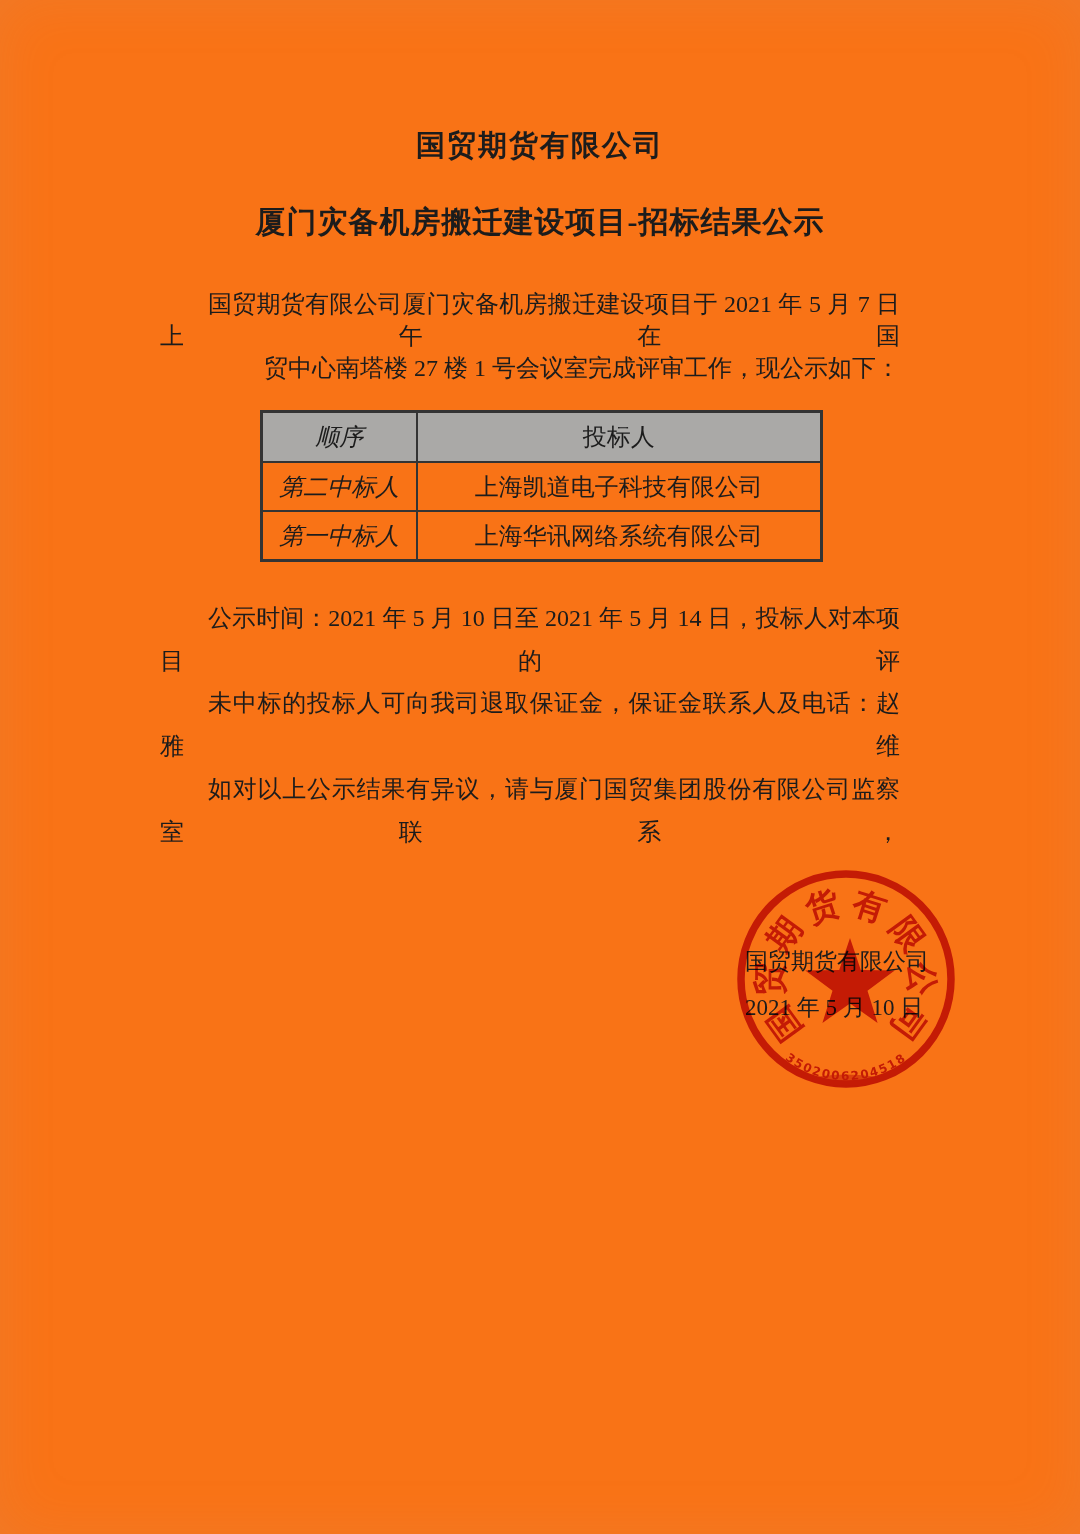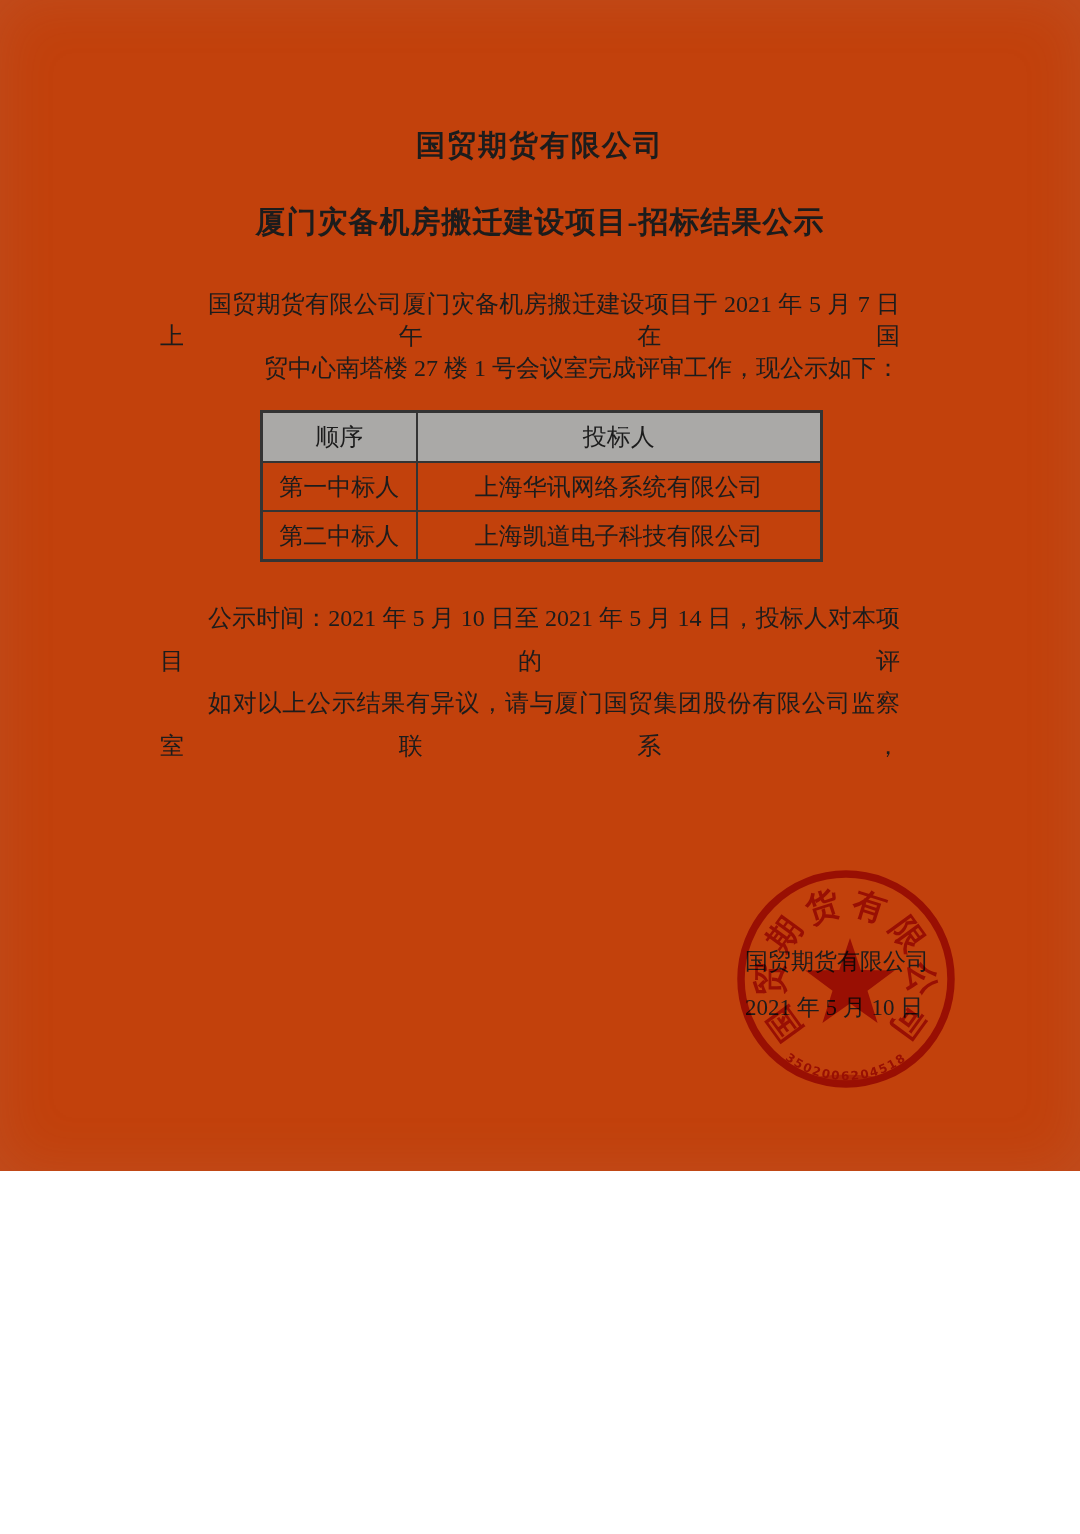--- a/index.html
+++ b/index.html
@@ -1,21 +1,21 @@
 <!DOCTYPE html>
 <html><head>
 <meta charset="utf-8">
 <style>
   html, body { margin: 0; padding: 0; background: #ffffff; }
   .page {
     position: relative;
     width: 1080px;
-    height: 1171px;
+    height: 1534px;
     margin: 0 auto;
-    background: #c2410c;
+    background: #f97316;
     color: #1c1c1c;
     font-family: "Liberation Serif", "DejaVu Serif", serif;
     overflow: hidden;
     box-shadow: inset 0 0 60px rgba(180,175,170,0.12);
   }
 
   .doc-title {
     position: absolute;
     top: 126px; left: 0; width: 100%;
     margin: 0;
@@ -68,21 +68,21 @@
   .bid-table th {
     background: #aaa9a7;
     font-weight: normal;
     height: 48px;
     border-top-width: 3px;
   }
   .bid-table td { height: 47px; background: transparent; }
   .bid-table col.c1 { width: 155px; }
   .bid-table col.c2 { width: 405px; }
   .bid-table tr:last-child td { border-bottom-width: 3px; }
-  .bid-table th:first-child, .bid-table td:first-child { border-left-width: 3px; }
+  .bid-table th:first-child, .bid-table td:first-child { border-left-width: 3px; font-style: italic; }
   .bid-table th:last-child,  .bid-table td:last-child  { border-right-width: 3px; }
 
   .signature {
     position: absolute;
     left: 745px; top: 939px;
     font-size: 23px;
     line-height: 46px;
     white-space: nowrap;
   }
 
@@ -115,32 +115,33 @@
         <col class="c2">
       </colgroup>
     <thead>
         <tr>
           <th>顺序</th>
           <th>投标人</th>
         </tr>
       </thead>
     <tbody>
         <tr>
+          <td>第二中标人</td>
+          <td>上海凯道电子科技有限公司</td>
+        </tr>
+        <tr>
           <td>第一中标人</td>
           <td>上海华讯网络系统有限公司</td>
-        </tr>
-        <tr>
-          <td>第二中标人</td>
-          <td>上海凯道电子科技有限公司</td>
         </tr>
       </tbody>
   </table>
 
   <div class="para-block" id="para-rest">
       <div class="line full indent">公示时间：2021 年 5 月 10 日至 2021 年 5 月 14 日，投标人对本项目的评</div>
+      <div class="line full indent">未中标的投标人可向我司退取保证金，保证金联系人及电话：赵雅维</div>
       <div class="line full indent">如对以上公示结果有异议，请与厦门国贸集团股份有限公司监察室联系，</div>
     </div>
 
   <div class="signature">
     <div>国贸期货有限公司</div>
     <div>2021 年 5 月 10 日</div>
   </div>
 
   <svg class="stamp" id="stamp-svg" viewBox="0 0 236 236" xmlns="http://www.w3.org/2000/svg">
       <circle cx="118" cy="118" r="105" fill="none" stroke="#c5291d" stroke-width="7.5"></circle>

